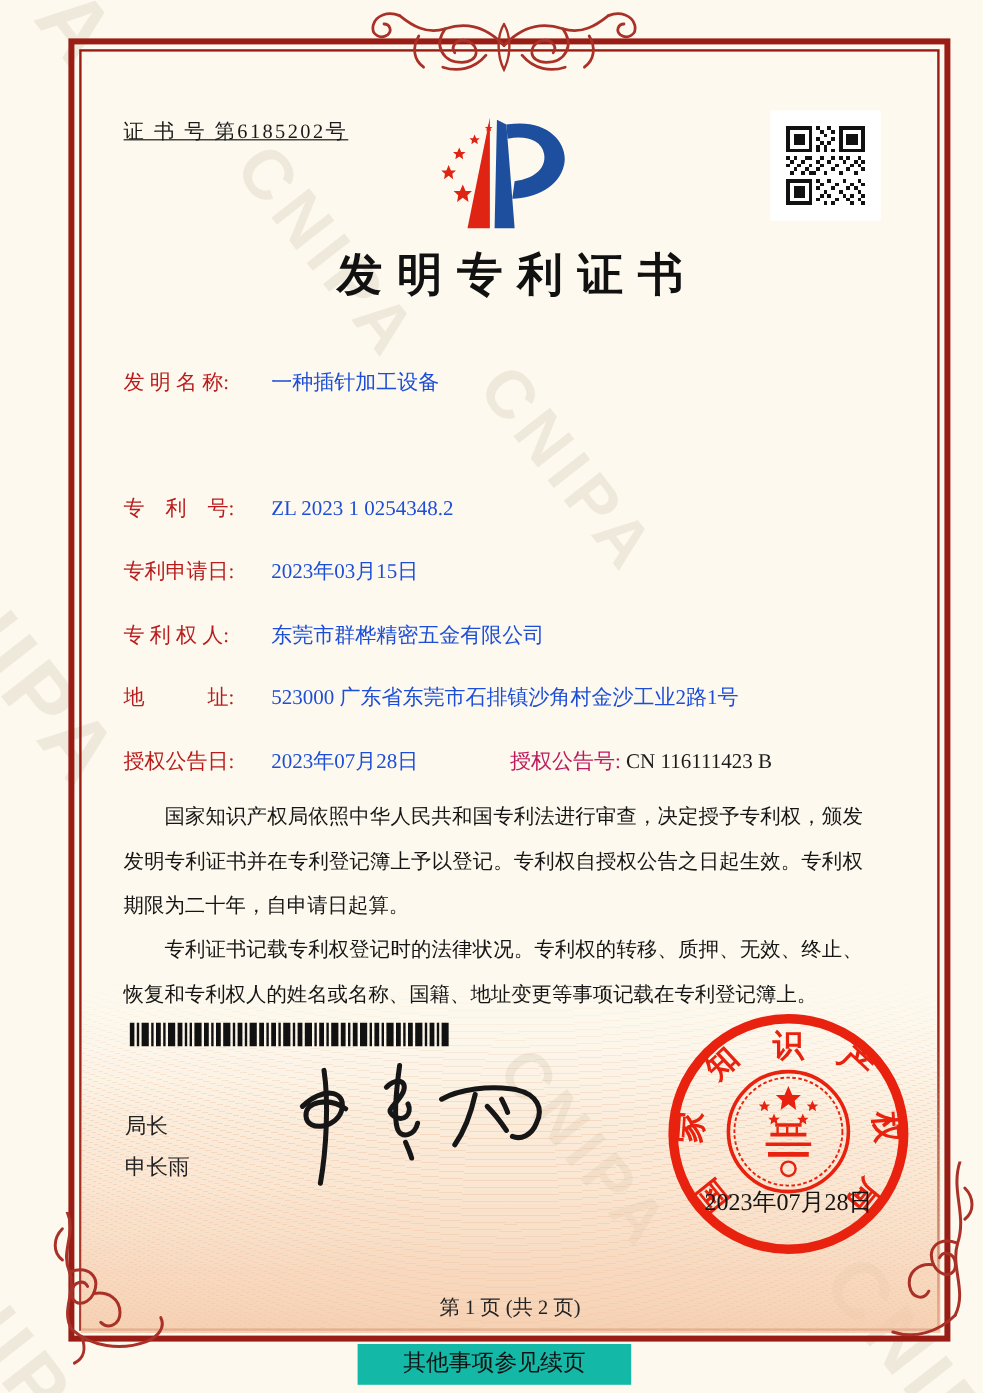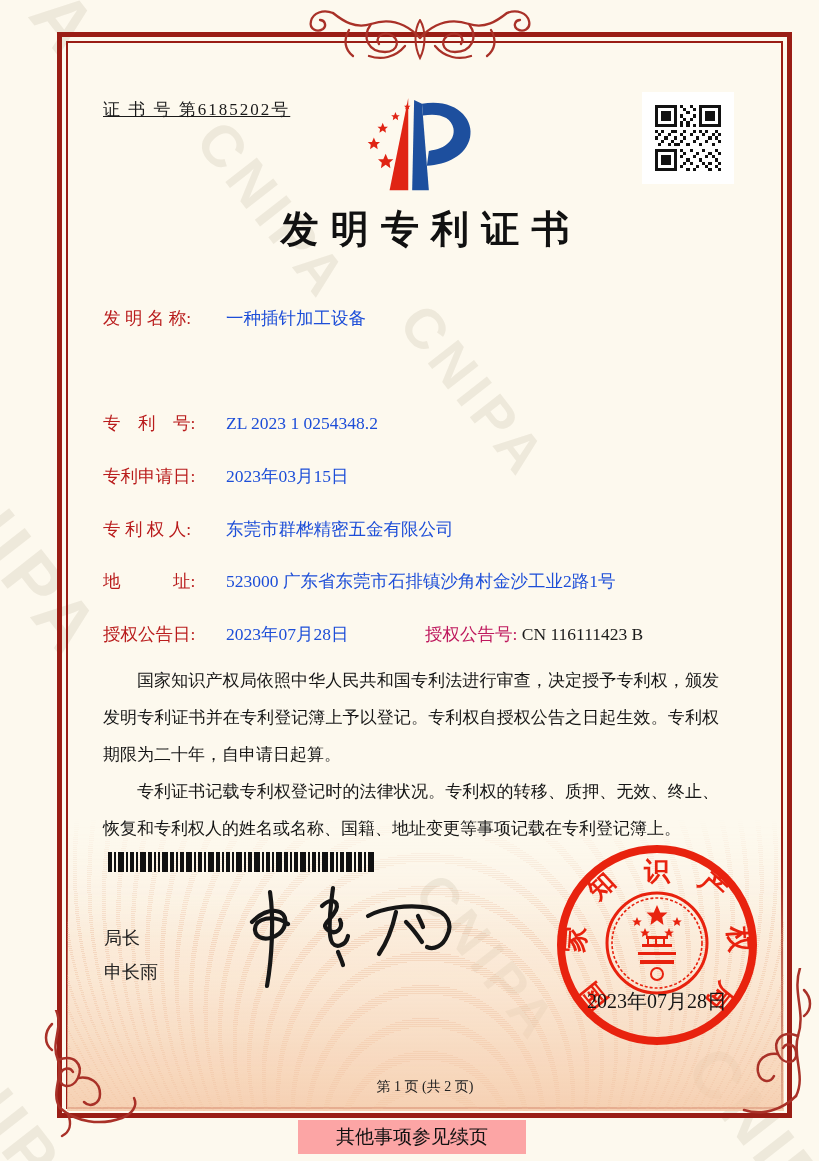--- a/index.html
+++ b/index.html
@@ -65,22 +65,22 @@
                   font-family:"Liberation Sans","DejaVu Sans",sans-serif;color:#222;}
   .director-name{position:absolute;left:104px;top:960px;font-size:18px;
                  font-family:"Liberation Sans","DejaVu Sans",sans-serif;color:#222;}
   .signature{position:absolute;left:222px;top:880px;width:240px;height:112px;}
   .seal{position:absolute;left:550px;top:840px;width:214px;height:214px;}
   .seal-ring-char{font-size:26px;font-weight:bold;fill:#e8220e;
                   font-family:"Liberation Serif","DejaVu Serif",serif;}
   .seal-date{font-size:20px;fill:#141414;font-family:"Liberation Serif","DejaVu Serif",serif;}
 
   .page-footer{position:absolute;left:57px;top:1078px;width:736px;text-align:center;
-               font-size:14px;color:#222;}
-  .cont-box{position:absolute;left:298px;top:1120px;width:228px;height:34px;background:#fca5a5;
+               font-size:17px;color:#222;}
+  .cont-box{position:absolute;left:298px;top:1120px;width:228px;height:34px;background:#14b8a6;
             text-align:center;line-height:34px;font-size:19px;color:#111;}
 </style>
 </head>
 <body>
 
 <div class="page">
 
   <svg width="0" height="0" style="position:absolute" aria-hidden="true">
     <defs>
       <path id="star" d="M0,-10 L2.94,-3.09 L9.51,-3.09 L4.76,1.18 L5.88,8.09 L0,3.82 L-5.88,8.09 L-4.76,1.18 L-9.51,-3.09 L-2.94,-3.09 Z"></path>

